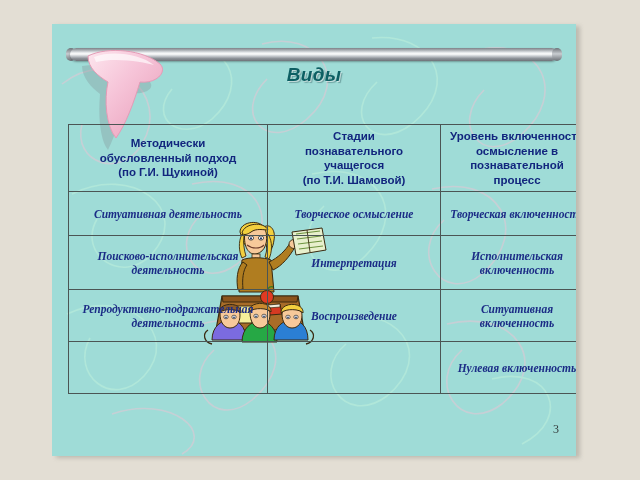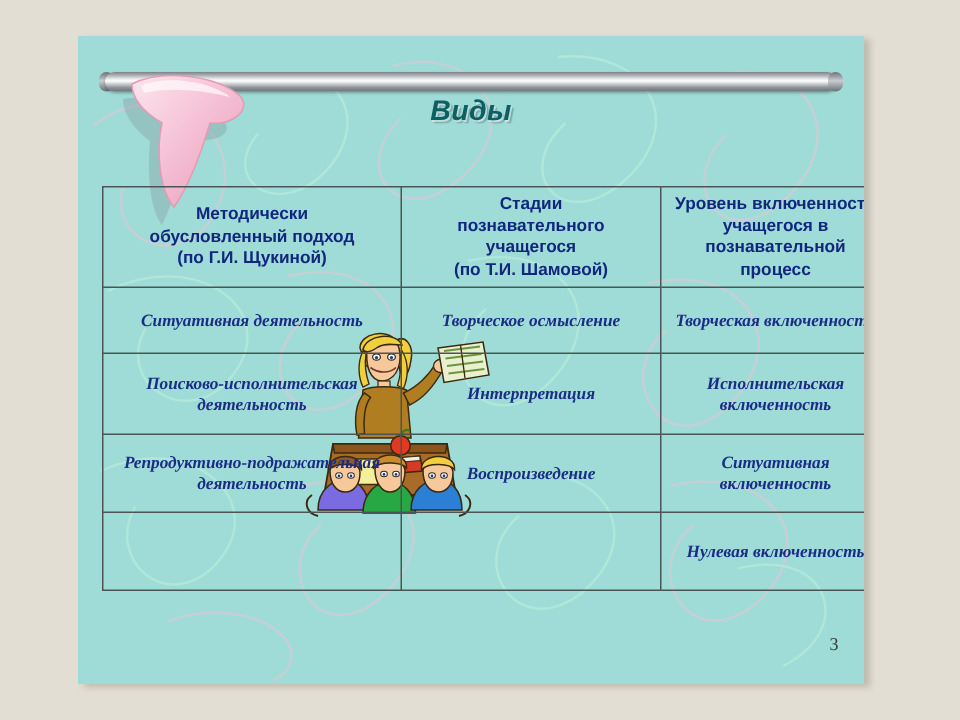--- a/index.html
+++ b/index.html
@@ -244,21 +244,21 @@
             <div>(по Г.И. Щукиной)</div>
           </td>
           <td class="c2 hdr">
             <div>Стадии</div>
             <div>познавательного</div>
             <div>учащегося</div>
             <div>(по Т.И. Шамовой)</div>
           </td>
           <td class="c3 hdr">
             <div>Уровень включенности</div>
-            <div>учащегося в</div>
+            <div>осмысление в</div>
             <div>познавательной</div>
             <div>процесс</div>
           </td>
         </tr>
 
         <tr class="r1">
           <td class="c1 cell">Ситуативная деятельность</td>
           <td class="c2 cell">Творческое осмысление</td>
           <td class="c3 cell">Творческая включенность</td>
         </tr>

